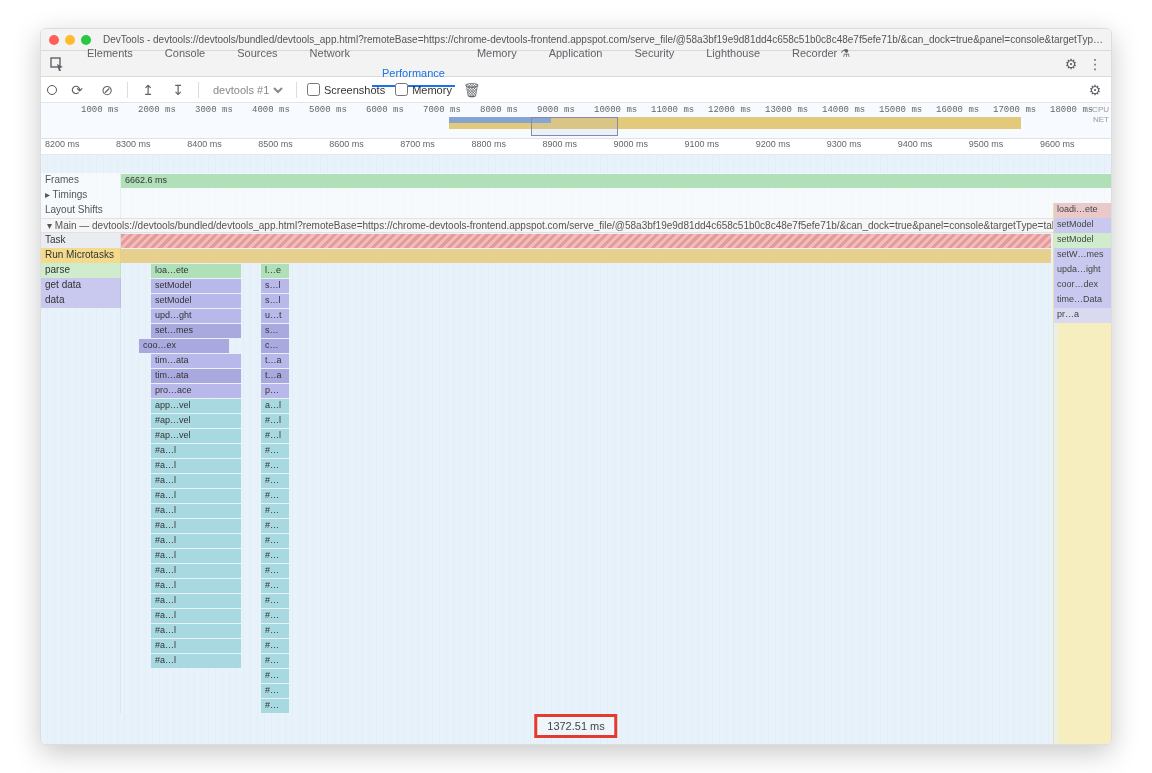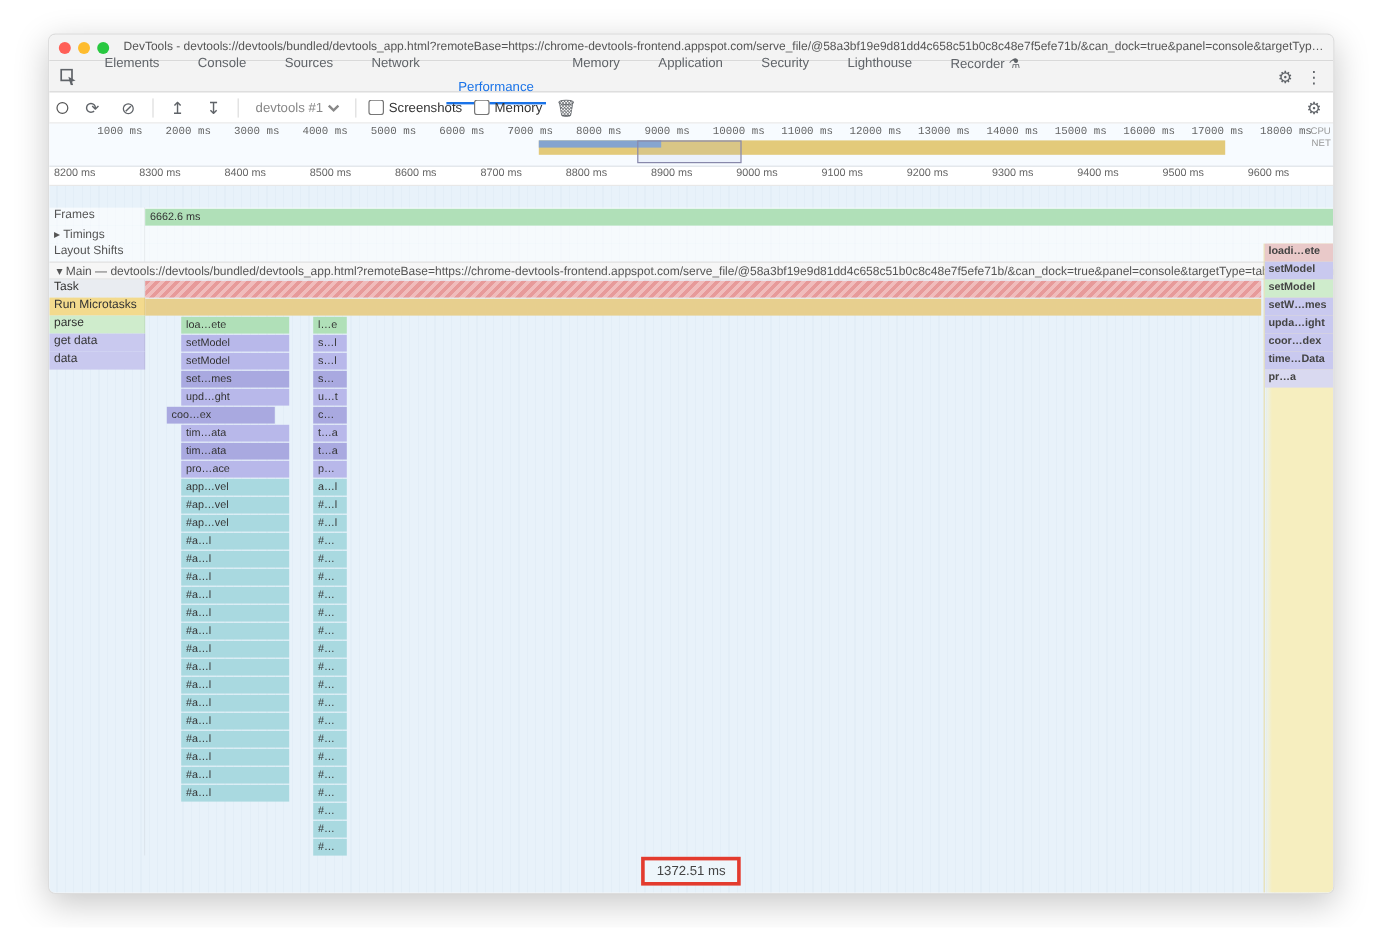--- a/index.html
+++ b/index.html
@@ -177,21 +177,21 @@
   .c-grey   { background: #dcdfe6; }
   .c-red    { background: repeating-linear-gradient(135deg,#e79a9a 0,#e79a9a 3px,#f0bcbc 3px,#f0bcbc 6px);}
   
   .rightmarks {
     position:absolute; right:0; top:48px; bottom:0; width:58px;
     background: linear-gradient(90deg, transparent 0, #f6eebf 6px);
     border-left: 1px solid #e8dfae;
   }
   .rightmarks .mark {
     height:15px; font-size:9px; color:#444 ; padding:1px 3px;
-    white-space:nowrap; overflow:hidden;font-weight:bold;
+    white-space:nowrap; overflow:hidden;
   }
   
   .measure-box {
     position:absolute;
     border: 3px solid #e33b2e;
     padding: 3px 10px;
     font-size: 11px;
     color: #444;
     background: #eef6fb;
   }
@@ -367,29 +367,29 @@
           <div class="row">
             <div class="lbl" style="background: rgb(201, 201, 239);">data</div>
             <div style="position: relative; flex: 1 1 0%;">
               <div class="bar c-lav" style="position: absolute; left: 30px; width: 90px;">setModel</div>
               <div class="bar c-lav" style="position: absolute; left: 140px; width: 28px;">s…l</div>
             </div>
           </div>
           <div class="row">
             <div class="lbl"></div>
             <div style="position: relative; flex: 1 1 0%;">
+              <div class="bar c-lav" style="position: absolute; left: 30px; width: 90px;">upd…ght</div>
+              <div class="bar c-lav" style="position: absolute; left: 140px; width: 28px;">u…t</div>
+            </div>
+          </div>
+          <div class="row">
+            <div class="lbl"></div>
+            <div style="position: relative; flex: 1 1 0%;">
               <div class="bar c-lav2" style="position: absolute; left: 30px; width: 90px;">set…mes</div>
               <div class="bar c-lav2" style="position: absolute; left: 140px; width: 28px;">s…</div>
-            </div>
-          </div>
-          <div class="row">
-            <div class="lbl"></div>
-            <div style="position: relative; flex: 1 1 0%;">
-              <div class="bar c-lav" style="position: absolute; left: 30px; width: 90px;">upd…ght</div>
-              <div class="bar c-lav" style="position: absolute; left: 140px; width: 28px;">u…t</div>
             </div>
           </div>
           <div class="row">
             <div class="lbl"></div>
             <div style="position: relative; flex: 1 1 0%;">
               <div class="bar c-lav2" style="position: absolute; left: 18px; width: 90px;">coo…ex</div>
               <div class="bar c-lav2" style="position: absolute; left: 140px; width: 28px;">c…</div>
             </div>
           </div>
           <div class="row">

